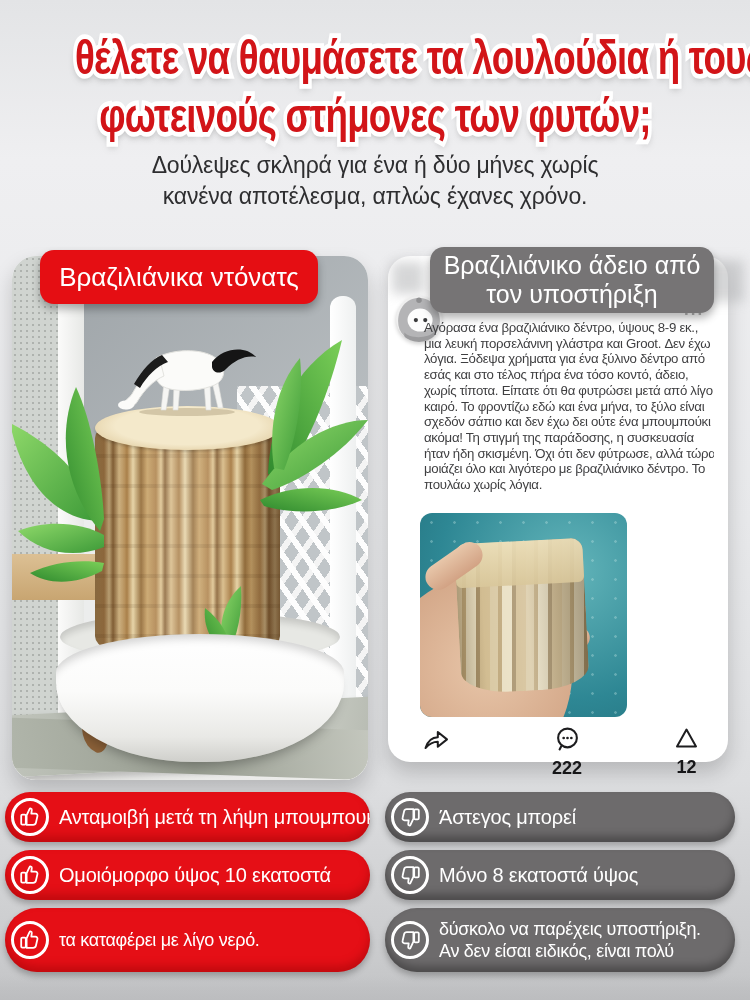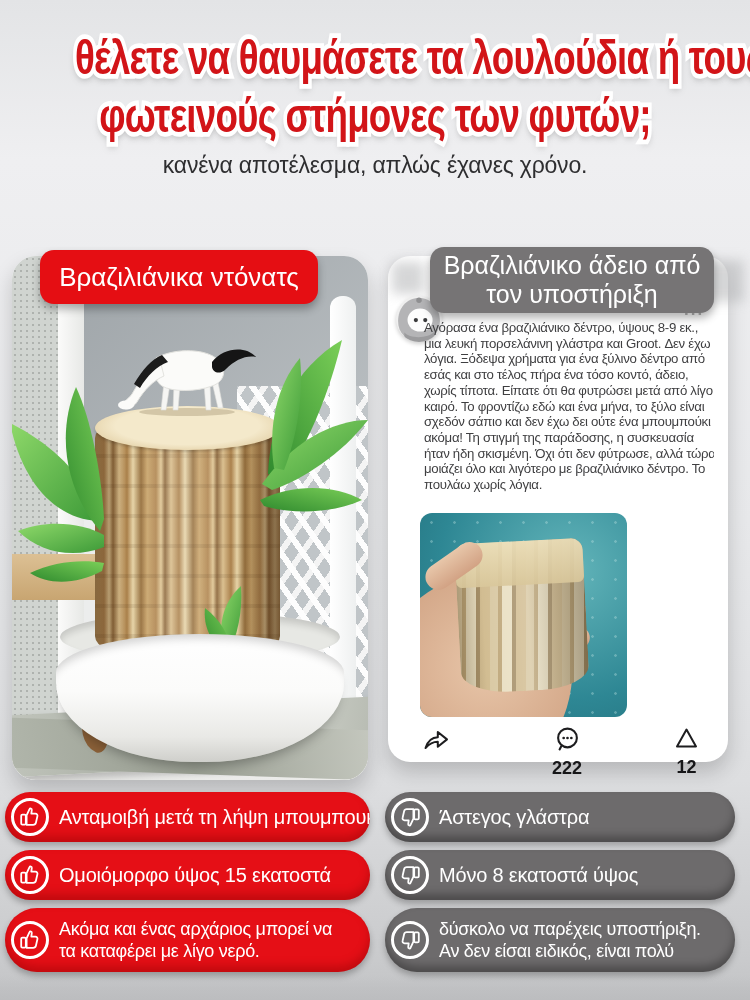--- a/index.html
+++ b/index.html
@@ -130,20 +130,21 @@
     <div class="title-line">
       <span class="back">θέλετε να θαυμάσετε τα λουλούδια ή τους</span>
       <span class="front">θέλετε να θαυμάσετε τα λουλούδια ή τους</span>
     </div>
     <div class="title-line">
       <span class="back">φωτεινούς στήμονες των φυτών;</span>
       <span class="front">φωτεινούς στήμονες των φυτών;</span>
     </div>
   </div>
   <div class="subtitle">
+    <div>Δούλεψες σκληρά για ένα ή δύο μήνες χωρίς</div>
     <div>κανένα αποτέλεσμα, απλώς έχανες χρόνο.</div>
   </div>
 
   <div class="bg-hint" style="left:700px;top:260px;width:44px;height:42px;"></div>
   <div class="bg-hint" style="left:392px;top:262px;width:32px;height:32px;"></div>
 
   <div class="card left-card">
     <div class="photo">
       <div class="wall-left"></div>
       <div class="frame-bar"></div>
@@ -291,43 +292,42 @@
     </span>
     <span class="pill-text">Ανταμοιβή μετά τη λήψη μπουμπουκιών</span>
   </div>
   <div class="pill pro pp2">
     <span class="thumb-badge">
       <svg width="24" height="24" viewBox="0 0 24 24">
         <rect x="3.2" y="9.6" width="4.6" height="10" rx="1.2" fill="none" stroke="#fff" stroke-width="1.8"></rect>
         <path d="M8.6 10.4 L11.5 4.2 C12 3 13.9 3.4 13.8 4.9 L13.3 8.7 H17.4 C18.9 8.7 19.8 9.9 19.4 11.3 L17.9 17.7 C17.6 19 16.5 19.8 15.1 19.8 H8.6 Z" fill="none" stroke="#fff" stroke-width="1.8" stroke-linejoin="round"></path>
       </svg>
     </span>
-    <span class="pill-text">Ομοιόμορφο ύψος 15 εκατοστά</span>
+    <span class="pill-text">Ομοιόμορφο ύψος 10 εκατοστά</span>
   </div>
   <div class="pill pro tall pp3">
     <span class="thumb-badge">
       <svg width="24" height="24" viewBox="0 0 24 24">
         <rect x="3.2" y="9.6" width="4.6" height="10" rx="1.2" fill="none" stroke="#fff" stroke-width="1.8"></rect>
         <path d="M8.6 10.4 L11.5 4.2 C12 3 13.9 3.4 13.8 4.9 L13.3 8.7 H17.4 C18.9 8.7 19.8 9.9 19.4 11.3 L17.9 17.7 C17.6 19 16.5 19.8 15.1 19.8 H8.6 Z" fill="none" stroke="#fff" stroke-width="1.8" stroke-linejoin="round"></path>
       </svg>
     </span>
     <span class="pill-text two">
-      <div>Ακόμα και ένας αρχάριος μπορεί να</div>
       <div>τα καταφέρει με λίγο νερό.</div>
     </span>
   </div>
 
   <div class="pill con cp1">
     <span class="thumb-badge thumb-down">
       <svg width="24" height="24" viewBox="0 0 24 24">
         <rect x="3.2" y="9.6" width="4.6" height="10" rx="1.2" fill="none" stroke="#fff" stroke-width="1.8"></rect>
         <path d="M8.6 10.4 L11.5 4.2 C12 3 13.9 3.4 13.8 4.9 L13.3 8.7 H17.4 C18.9 8.7 19.8 9.9 19.4 11.3 L17.9 17.7 C17.6 19 16.5 19.8 15.1 19.8 H8.6 Z" fill="none" stroke="#fff" stroke-width="1.8" stroke-linejoin="round"></path>
       </svg>
     </span>
-    <span class="pill-text">Άστεγος γλάστρα</span>
+    <span class="pill-text">Άστεγος μπορεί</span>
   </div>
   <div class="pill con cp2">
     <span class="thumb-badge thumb-down">
       <svg width="24" height="24" viewBox="0 0 24 24">
         <rect x="3.2" y="9.6" width="4.6" height="10" rx="1.2" fill="none" stroke="#fff" stroke-width="1.8"></rect>
         <path d="M8.6 10.4 L11.5 4.2 C12 3 13.9 3.4 13.8 4.9 L13.3 8.7 H17.4 C18.9 8.7 19.8 9.9 19.4 11.3 L17.9 17.7 C17.6 19 16.5 19.8 15.1 19.8 H8.6 Z" fill="none" stroke="#fff" stroke-width="1.8" stroke-linejoin="round"></path>
       </svg>
     </span>
     <span class="pill-text">Μόνο 8 εκατοστά ύψος</span>
   </div>

